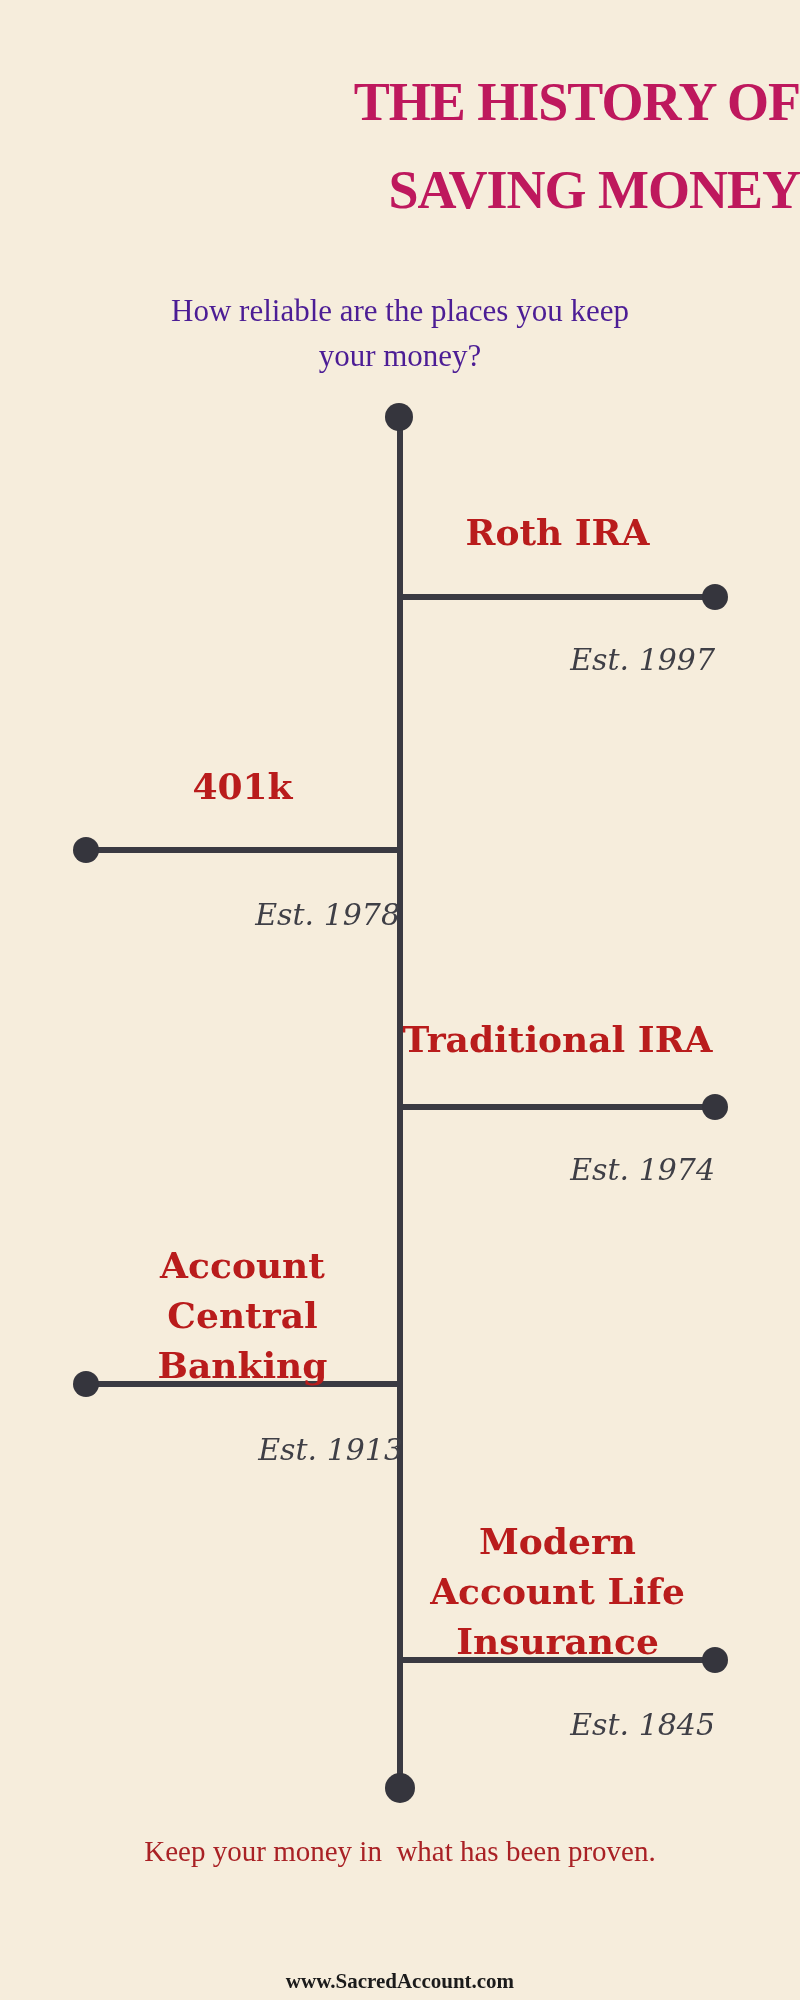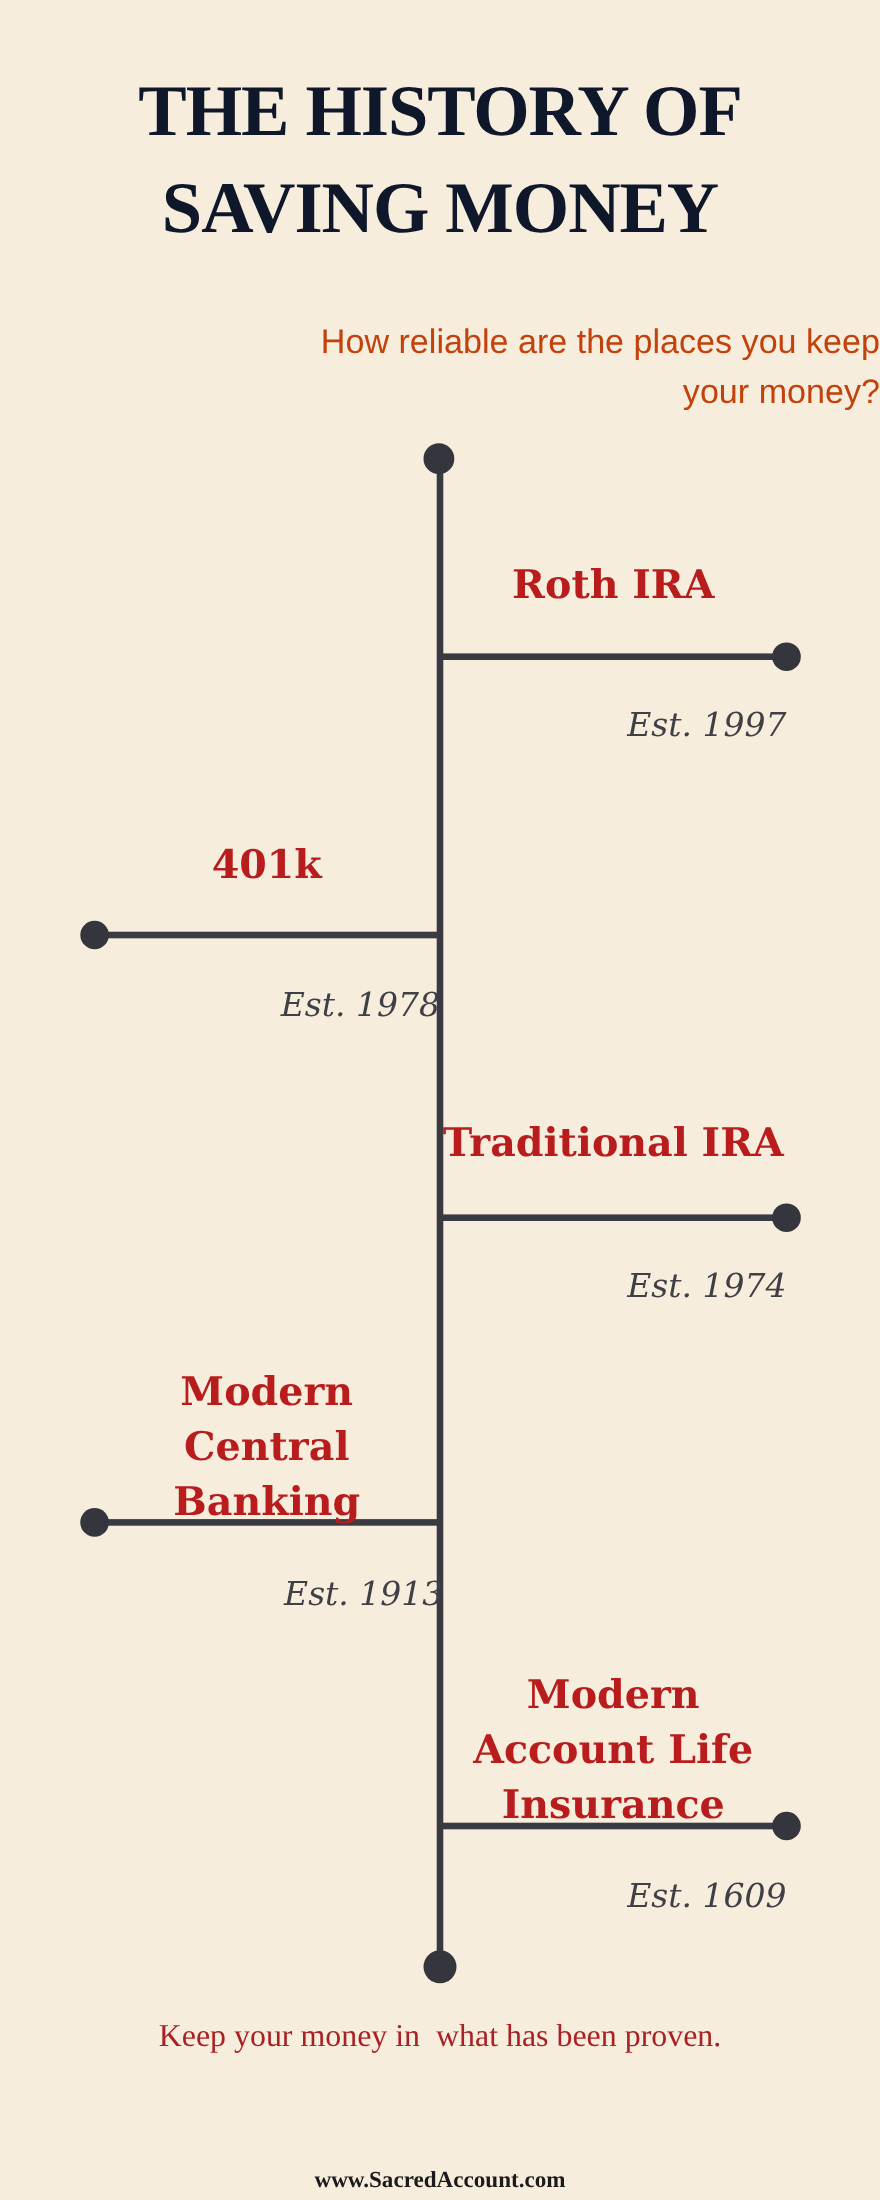--- a/index.html
+++ b/index.html
@@ -13,35 +13,35 @@
     font-family: "DejaVu Serif", serif;
   }
   .center {
     position: absolute;
     left: 0;
     width: 800px;
     text-align: center;
   }
   .title {
     top: 58px;
-    color: #0f172a;
+    color: #be185d;
     font-family: "Liberation Serif", serif;
     font-weight: bold;
-    font-size: 66px;
+    font-size: 54px;
     line-height: 88px;
     letter-spacing: -1px;
+    text-align: right;
   }
   .title-line { white-space: nowrap; }
   .subtitle {
     top: 288px;
-    color: #c2410c;
-    font-family: Liberation Sans, sans-serif;
+    color: #4c1d95;
+    font-family: Liberation Serif, serif;
     font-size: 31px;
     line-height: 45px;
-    text-align: right;
   }
   .subtitle-line { white-space: nowrap; }
   .spine {
     position: absolute;
     left: 397px; top: 417px;
     width: 6px; height: 1371px;
     background: #3a3a42;
   }
   .node-dot {
     position: absolute;
@@ -134,29 +134,29 @@
     <div>
       <div class="branch" style="left:400px;top:1104px"></div>
       <div class="end-dot" style="left:702px;top:1094px"></div>
       <div class="entry-label" style="left:400px;top:1014px">Traditional IRA</div>
       <div class="entry-est" style="left:400px;top:1150px">Est. 1974</div>
     </div>
 
     <div>
       <div class="branch" style="left:85px;top:1381px"></div>
       <div class="end-dot" style="left:73px;top:1371px"></div>
-      <div class="entry-label" style="left:85px;top:1240px">Modern Central Banking</div>
+      <div class="entry-label" style="left:85px;top:1240px">Account Central Banking</div>
       <div class="entry-est" style="left:88px;top:1430px">Est. 1913</div>
     </div>
 
     <div>
       <div class="branch" style="left:400px;top:1657px"></div>
       <div class="end-dot" style="left:702px;top:1647px"></div>
       <div class="entry-label" style="left:400px;top:1516px">Modern Account Life Insurance</div>
-      <div class="entry-est" style="left:400px;top:1705px">Est. 1609</div>
+      <div class="entry-est" style="left:400px;top:1705px">Est. 1845</div>
     </div>
   </div>
 
   <div class="footer-note center">
     <div class="footer-line">Keep your money in  what has been proven.</div>
   </div>
 
   <div class="website center">www.SacredAccount.com</div>
 
 </div>

